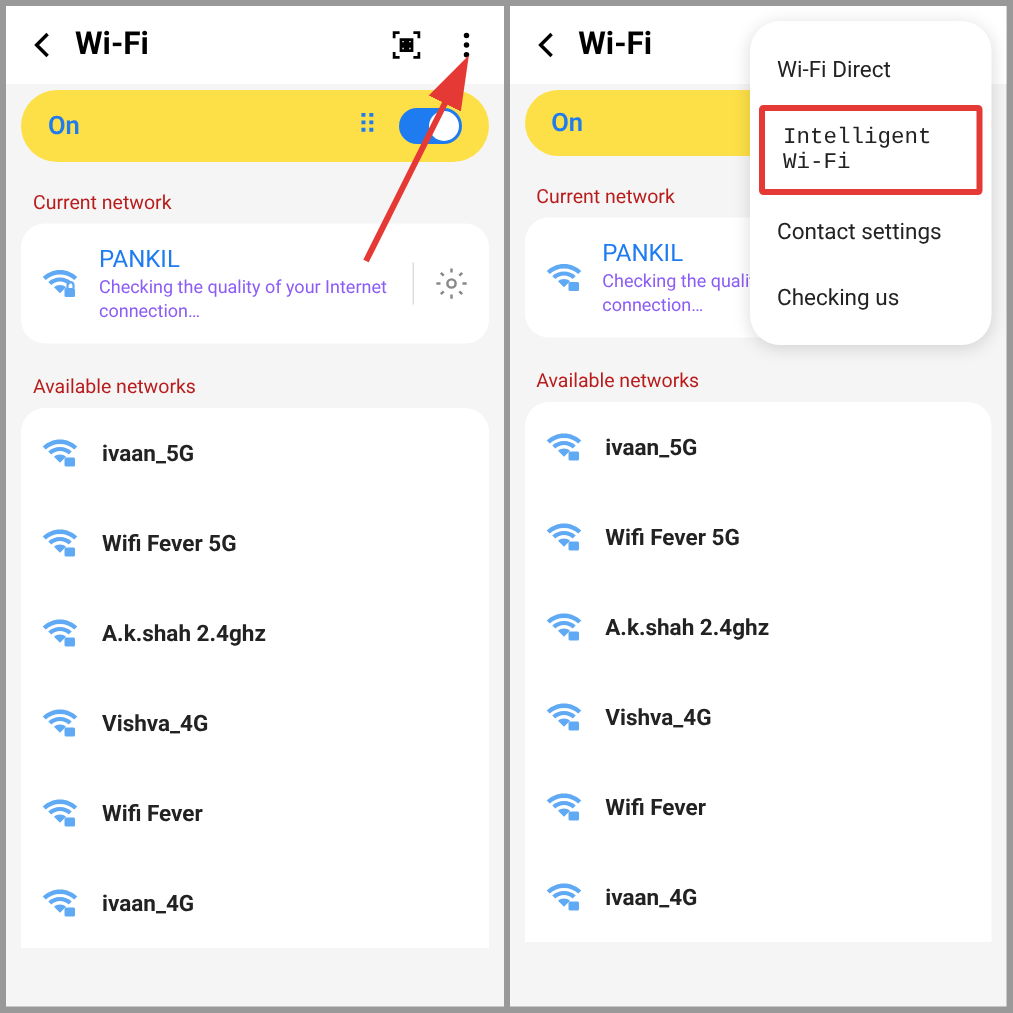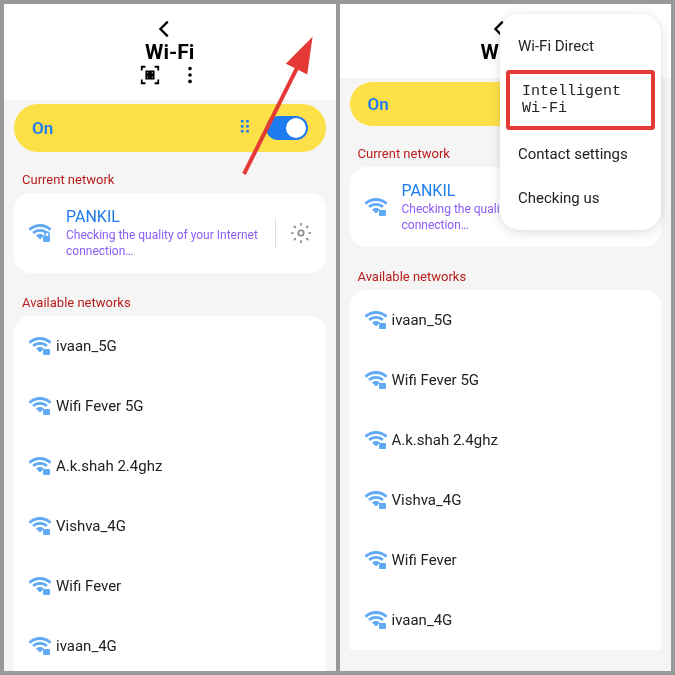--- a/index.html
+++ b/index.html
@@ -16,21 +16,20 @@
       flex: 1;
       background: #f5f5f5;
       position: relative;
       overflow: hidden;
     }
     .header {
       display: flex;
       align-items: center;
       padding: 14px 14px;
       background: #fff;
-      flex-direction: column;
     }
     .back-icon {
       margin-right: 10px;
       width: 22px;
       height: 22px;
     }
     .title {
       font-size: 21px;
       font-weight: 700;
       color: #000;
@@ -136,21 +135,22 @@
     }
     .net-list {
       background: #fff;
       border-radius: 16px 16px 0 0;
       margin: 0 10px;
     }
     .net-item {
       padding: 18px 14px;
       display: flex;
       align-items: center;
-      gap: 4px;
+      gap: 16px;
+      font-weight: bold;
     }
     .avail-name {
       font-size: 15px;
       color: #222;
     }
     .arrow {
       position: absolute;
       pointer-events: none;
     }
     .dropdown {

